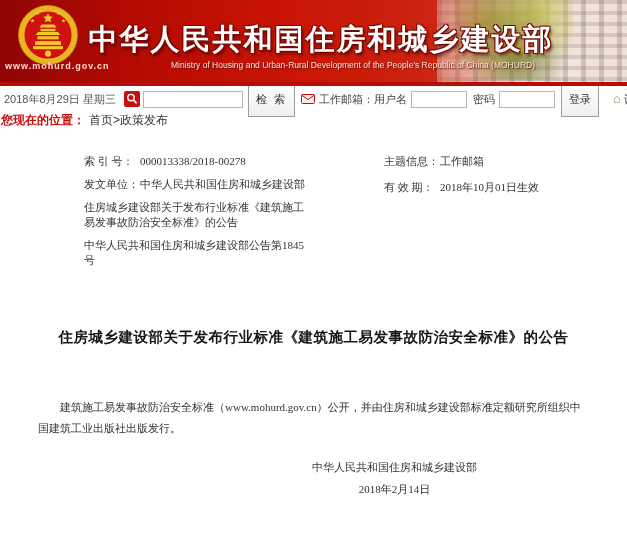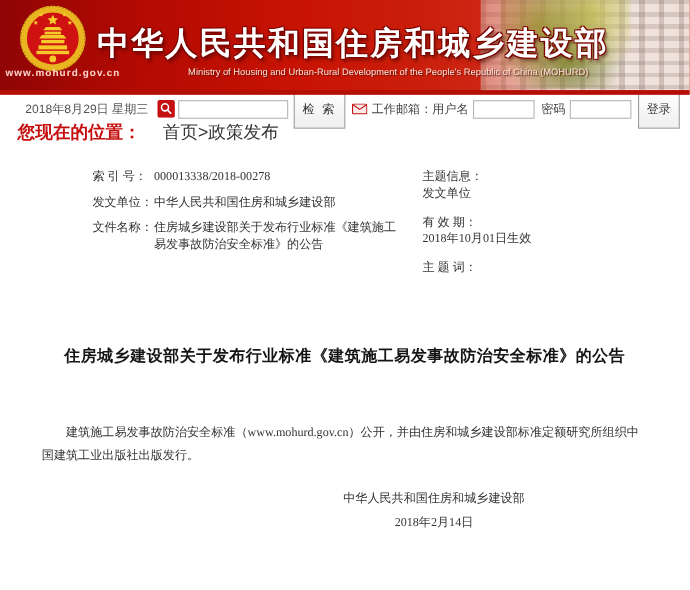--- a/index.html
+++ b/index.html
@@ -28,49 +28,49 @@
               color:#ffd9cf; letter-spacing:1px; }
   .site-title { position:absolute; left:86px; top:20px; width:470px; text-align:center;
                 font-size:29px; font-weight:bold; color:#fff; letter-spacing:2px; white-space:nowrap;
                 text-shadow:-1px -1px 0 #7a0600, 1px -1px 0 #7a0600, -1px 1px 0 #7a0600,
                              1px 1px 0 #7a0600, 2px 3px 3px rgba(70,0,0,.65); }
   .site-subtitle { position:absolute; left:105px; top:60px; width:430px; text-align:right;
                    font-size:8.5px; color:#f6e3da; white-space:nowrap;
                    text-shadow:1px 1px 1px rgba(90,10,0,.8); }
 
   
-  .toolbar { height:26px; display:flex; align-items:center; padding:0 23px;
+  .toolbar { height:26px; display:flex; align-items:center; padding:0 4px;
              font-size:11px; color:#444; background:#fff; white-space:nowrap; }
   .toolbar .date { margin-right:8px; color:#555; }
   .sicon { width:16px; height:16px; border:0; background:transparent; padding:0;
            margin-right:3px; cursor:pointer; }
   .tin { height:17px; border:1px solid #b5b5b5; background:#fff; font-size:11px; padding:0 3px; }
   .tin.search { width:100px; margin-right:5px; }
   .tin.user   { width:56px; margin:0 6px 0 4px; }
   .tin.pass   { width:56px; margin:0 6px 0 4px; }
   .tbtn { font-size:11px; color:#333; background:linear-gradient(#fff,#efefef);
           border:1px solid #9c9c9c; padding:1px 7px; height:36px; cursor:pointer; }
   .tbtn.search { margin-right:6px; letter-spacing:2px; }
   .mailicon { margin:0 4px 0 0; display:inline-flex; }
   .lbl { color:#444; }
   .quick { display:flex; align-items:center; margin-left:14px; gap:3px; cursor:pointer; color:#444; }
   .home-glyph { color:#a98b6a; font-size:13px; line-height:10px; }
 
   
-  .breadcrumb { height:17px; font-size:16px; padding-left:16px; display:flex; align-items:center; }
+  .breadcrumb { height:17px; font-size:12px; padding-left:1px; display:flex; align-items:center; }
   .breadcrumb .pre { color:#c50f0f; font-weight:bold; }
-  .breadcrumb .path { color:#333; margin-left:20px; cursor:pointer; }
+  .breadcrumb .path { color:#333; margin-left:4px; cursor:pointer; }
 
   
   .docfont { font-family:"Liberation Serif","DejaVu Serif",serif; }
   .meta { display:flex; margin:25px 0 0 84px; font-size:11px; color:#333; }
   .meta-col.left  { width:300px;font-family:Liberation Serif, serif; }
   .meta-col.right { width:230px; }
   .mrow { display:flex; margin-bottom:8px; line-height:15px; }
-  .meta-col.right .mrow { margin-bottom:11px;flex-direction:column; }
+  .meta-col.right .mrow { margin-bottom:11px; }
   .meta-col.right .mrow.sp { margin-top:6px; }
   .mlabel { width:56px; flex-shrink:0; }
   .mval   { max-width:220px; }
 
   
   .doc-title { margin-top:52px; text-align:center; font-size:14.5px; font-weight:bold;
                color:#151515; letter-spacing:.5px; }
   .doc-body { margin:50px 38px 0 38px; font-size:11px; color:#333; line-height:1.95; }
   .doc-body p { text-indent:2em; margin-bottom:4px; }
   .signature { margin:16px 150px 0 auto; width:fit-content; text-align:center;
@@ -152,38 +152,34 @@
   <div class="meta-col left">
     <div class="mrow">
       <span class="mlabel">索 引 号：</span>
       <span class="mval">000013338/2018-00278</span>
     </div>
     <div class="mrow">
       <span class="mlabel">发文单位：</span>
       <span class="mval">中华人民共和国住房和城乡建设部</span>
     </div>
     <div class="mrow">
-      <span class="mlabel">文件名称：</span>
       <span class="mval">住房城乡建设部关于发布行业标准《建筑施工易发事故防治安全标准》的公告</span>
     </div>
     <div class="mrow">
+      <span class="mval">中华人民共和国住房和城乡建设部公告第1845号</span>
     </div>
   </div>
   <div class="meta-col right">
     <div class="mrow">
       <span class="mlabel">主题信息：</span>
-      <span class="mval">发文单位</span>
+      <span class="mval">工作邮箱</span>
     </div>
     <div class="mrow sp">
       <span class="mlabel">有 效 期：</span>
       <span class="mval">2018年10月01日生效</span>
-    </div>
-    <div class="mrow sp">
-      <span class="mlabel">主 题 词：</span>
-      <span class="mval"></span>
     </div>
   </div>
 </div>
 
 <h1 class="doc-title docfont">住房城乡建设部关于发布行业标准《建筑施工易发事故防治安全标准》的公告</h1>
 
 <div class="doc-body docfont">
   <p>建筑施工易发事故防治安全标准（www.mohurd.gov.cn）公开，并由住房和城乡建设部标准定额研究所组织中国建筑工业出版社出版发行。</p>
 </div>
 

